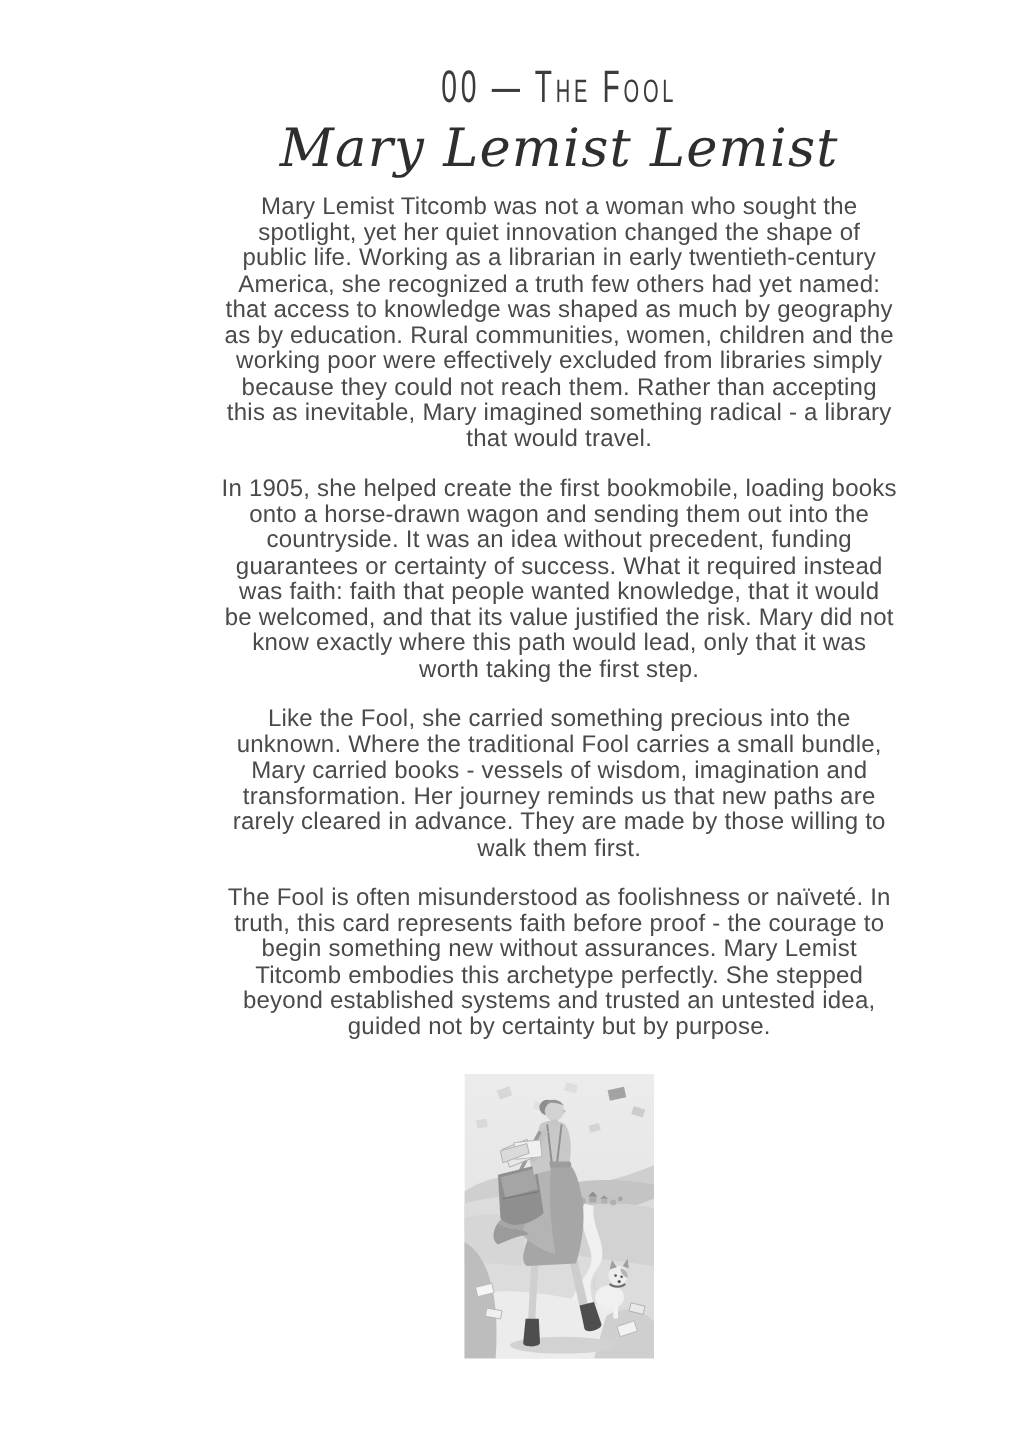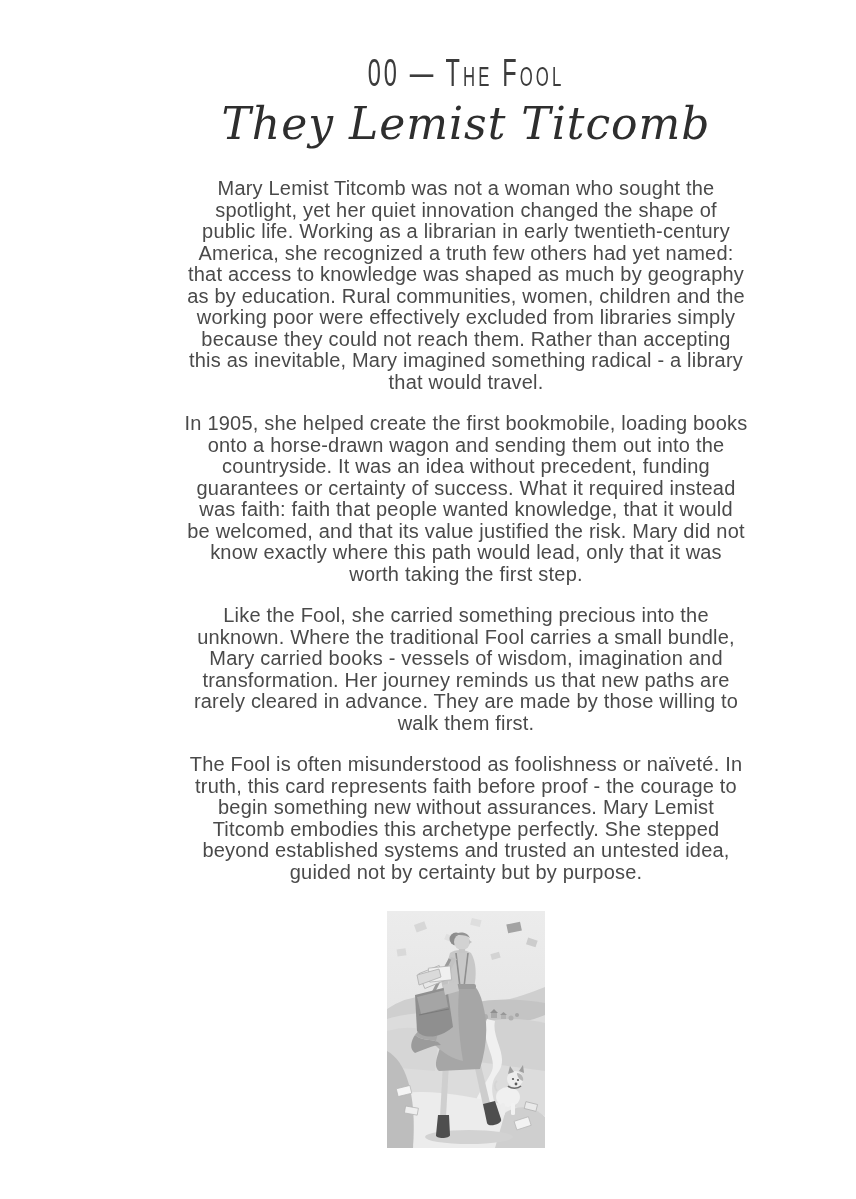--- a/index.html
+++ b/index.html
@@ -39,21 +39,21 @@
     font-style: italic;
     font-weight: 400;
     font-size: 44px;
     line-height: 52px;
     color: #2e2e2e;
     letter-spacing: 1px;
     margin-top: 2px;
     white-space: nowrap;
   }
   .body-copy {
-    margin-top: 28px;
+    margin-top: 12px;
     font-size: 20px;
     line-height: 21.5px;
     letter-spacing: 0.2px;
     color: #4a4a4a;
   }
   .para {
     white-space: pre-line;
     margin: 0 0 20px 0;
   }
   .illustration {
@@ -64,21 +64,21 @@
   .illustration svg { display: block; }
 </style>
 </head>
 <body>
 
 <div class="page">
   <div class="content">
 
     <div class="card-title">00 — The Fool</div>
 
-    <div class="card-subtitle">They Lemist Titcomb</div>
+    <div class="card-subtitle">Mary Lemist Lemist</div>
 
     <div class="body-copy">
       <p class="para">Mary Lemist Titcomb was not a woman who sought the
 spotlight, yet her quiet innovation changed the shape of
 public life. Working as a librarian in early twentieth-century
 America, she recognized a truth few others had yet named:
 that access to knowledge was shaped as much by geography
 as by education. Rural communities, women, children and the
 working poor were effectively excluded from libraries simply
 because they could not reach them. Rather than accepting

